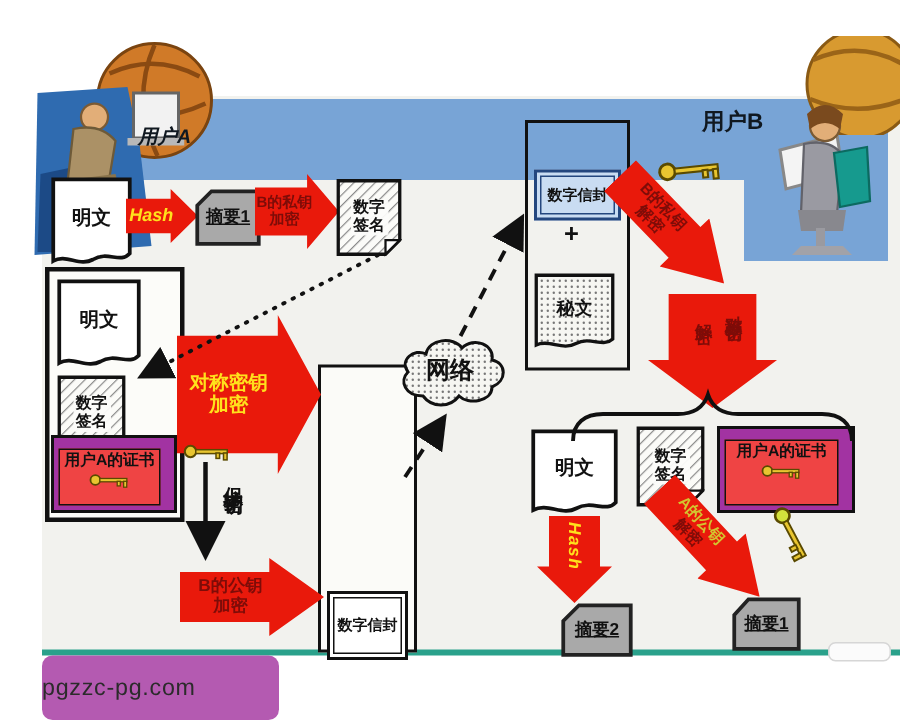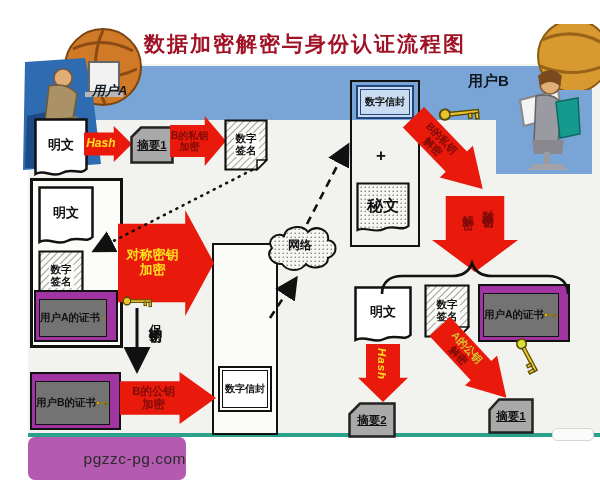--- a/index.html
+++ b/index.html
@@ -18,46 +18,46 @@
   .doc{display:flex;align-items:center;justify-content:center;}
   .doc svg{position:absolute;inset:0;width:100%;height:100%;}
   .doc-label{position:relative;z-index:1;font-weight:bold;color:#111;text-align:center;line-height:1.1;}
   .plate{background:rgba(252,252,250,.95);padding:0 2px;border-radius:2px;}
   
   .digest{display:flex;align-items:center;justify-content:center;}
   .digest svg{position:absolute;inset:0;width:100%;height:100%;}
   .digest .doc-label{font-size:11.5px;text-decoration:underline;}
   
   .cert{background:#a233a2;border:2px solid #111;}
-  .cert-face{position:absolute;left:3px;right:9px;top:7px;bottom:3px;background:#737373;border:1.5px solid #111;
-             display:flex;flex-direction:row;align-items:center;justify-content:center;gap:0px;}
+  .cert-face{position:absolute;left:3px;right:9px;top:7px;bottom:3px;background:#ef4444;border:1.5px solid #111;
+             display:flex;flex-direction:column;align-items:center;justify-content:flex-start;gap:0px;}
   .cert-label{font-size:10.5px;font-weight:bold;color:#111;white-space:nowrap;}
   
-  .env{border:2px solid #111;background:#fff;display:flex;align-items:center;justify-content:center;}
+  .env{border:2px solid #111;background:#fff;display:flex;align-items:center;justify-content:center;margin-top:28px;}
   .env-inner{position:absolute;inset:2px;border:1px solid #111;}
   .env-label{position:relative;z-index:1;font-size:10px;font-weight:bold;color:#111;white-space:nowrap;}
   .env-blue{border-color:#24467e;background:#c9dcf2;}
   .env-blue .env-inner{border-color:#24467e;}
   
   .arrow-right{background:#e9190b;clip-path:polygon(0 18%,62% 18%,62% 0,100% 50%,62% 100%,62% 82%,0 82%);
                display:flex;flex-direction:column;align-items:center;justify-content:center;}
   .arrow-right-big{background:#e9190b;clip-path:polygon(0 13%,70% 13%,70% 0,100% 50%,70% 100%,70% 87%,0 87%);
                display:flex;flex-direction:column;align-items:center;justify-content:center;}
   .arrow-down{background:#e9190b;clip-path:polygon(16% 0,84% 0,84% 58%,100% 58%,50% 100%,0 58%,16% 58%);
               display:flex;align-items:flex-start;justify-content:center;}
   .ar-text{position:relative;font-weight:bold;text-align:center;line-height:1.15;}
   .yellow{color:#ffe11c;}
   .maroon{color:#7e0c08;}
   .pad-r{padding-right:30%;}
   .vtext{writing-mode:vertical-rl;text-orientation:mixed;font-weight:bold;letter-spacing:2px;}
   
   #teal-line{left:28px;top:433px;width:572px;height:4px;background:#2aa18b;}
   #white-tab{left:552px;top:428px;width:40px;height:11px;background:#fbfbfb;border:1px solid #d6d6d6;border-radius:5px;}
   #watermark{left:28px;top:437px;width:158px;height:43px;background:#b45ab1;border-radius:7px;
-             display:flex;align-items:center;justify-content:flex-end;}
+             display:flex;align-items:center;justify-content:flex-start;}
   #watermark span{font-size:15.5px;color:#2b2b2b;letter-spacing:.5px;}
   .pkg{border:3px solid #111;}
   #overlay{left:0;top:0;width:600px;height:480px;pointer-events:none;z-index:30;}
   .plus{font-size:17px;font-weight:bold;color:#111;z-index:2;}
 </style>
 </head>
 <body>
 
 <div id="stage">
 
@@ -111,21 +111,20 @@
     <path d="M44,58 Q62,54 70,66 L66,104 L42,104 Z" fill="#9a9aa2" stroke="#62626a" stroke-width="1.5"></path>
     <path d="M64,64 L86,60 L88,96 L68,100 Z" fill="#169a8e" stroke="#0c6a60" stroke-width="1.5"></path>
     <path d="M40,102 L72,102 L70,116 L42,116 Z" fill="#88888e"></path>
     <rect x="52" y="114" width="6" height="14" fill="#9a9aa0"></rect>
     <path d="M36,132 L76,132 L70,126 L42,126 Z" fill="#a2a2a8"></path>
   </svg>
 
   <div class="abs user-label" style="left:92px;top:82px;font-size:13px;z-index:3">用户A</div>
   <div class="abs user-label" style="left:468px;top:72px;font-size:15px;z-index:3;font-style:normal;font-weight:bold">用户B</div>
 
-  <div class="abs" id="title">数据加密解密与身份认证流程图</div>
 
   <div class="abs doc" style="left:34px;top:118px;width:54px;height:62px;z-index:4">
     <svg viewBox="0 0 54 62">
         <path d="M1.5,1.5 H52.5 V51 C46,58 38,49 28,55 C19,60 10,51 1.5,56 Z" fill="#fff" stroke="#111" stroke-width="2.5"></path>
       </svg>
     <div class="doc-label" style="font-size:13px;padding-bottom:8px">明文</div>
   </div>
 
   <div class="abs arrow-right" style="left:84px;top:126px;width:48px;height:36px;z-index:4">
     <div class="ar-text yellow pad-r" style="font-size:12px;font-style:italic">Hash</div>
@@ -196,65 +195,54 @@
   </div>
   <svg class="abs" style="left:122px;top:294px;width:32px;height:14px;z-index:6" viewBox="0 0 32 14">
     <circle cx="5" cy="7" r="3.8" fill="#e8c530" stroke="#5a4a00" stroke-width="1.4"></circle>
     <rect x="8.5" y="5.8" width="21" height="2.6" fill="#e8c530" stroke="#5a4a00" stroke-width="1"></rect>
     <rect x="22" y="8" width="2.4" height="3.6" fill="#e8c530" stroke="#5a4a00" stroke-width="1"></rect>
     <rect x="27" y="8" width="2.4" height="4.6" fill="#e8c530" stroke="#5a4a00" stroke-width="1"></rect>
   </svg>
 
   <div class="abs vtext" style="left:146px;top:314px;font-size:13px;color:#111;z-index:5">保护密钥</div>
 
-  <div class="abs cert" style="left:30px;top:372px;width:87px;height:54px;z-index:4">
-    <div class="cert-face">
-      <div class="cert-label">用户B的证书</div>
-      <svg width="30" height="12" viewBox="0 0 32 14">
-        <circle cx="5" cy="7" r="3.8" fill="#e8c530" stroke="#5a4a00" stroke-width="1.4"></circle>
-        <rect x="8.5" y="5.8" width="21" height="2.6" fill="#e8c530" stroke="#5a4a00" stroke-width="1"></rect>
-        <rect x="22" y="8" width="2.4" height="3.6" fill="#e8c530" stroke="#5a4a00" stroke-width="1"></rect>
-        <rect x="27" y="8" width="2.4" height="4.6" fill="#e8c530" stroke="#5a4a00" stroke-width="1"></rect>
-      </svg>
-    </div>
-  </div>
 
   <div class="abs arrow-right" style="left:120px;top:372px;width:96px;height:52px;z-index:5">
     <div class="ar-text maroon pad-r" style="font-size:11.5px">
       <div>B的公钥</div>
       <div>加密</div>
     </div>
   </div>
 
   <div class="abs" style="left:212px;top:243px;width:62px;height:188px;border:2.5px solid #111;background:#fbfbf8;z-index:4"></div>
 
   <div class="abs plus" style="left:236px;top:314px">+</div>
   <div class="abs env" style="left:218px;top:366px;width:50px;height:42px;z-index:5">
     <div class="env-inner"></div>
     <div class="env-label">数字信封</div>
   </div>
 
   <div class="abs" style="left:262px;top:220px;width:76px;height:56px;z-index:6">
     <svg viewBox="0 0 76 56" style="position:absolute;inset:0">
       <path d="M20,44 C8,44 4,34 10,28 C4,20 14,12 22,16 C24,6 40,4 46,12 C54,4 68,10 66,20 C76,22 76,34 66,38 C66,48 50,50 44,44 C38,52 26,52 20,44 Z" fill="url(#pat-dots)" stroke="#111" stroke-width="2"></path>
     </svg>
-    <div class="abs" style="left:0;top:17px;width:76px;text-align:center;font-size:12px;font-weight:bold;color:#111">网络</div>
+    <div class="abs" style="left:0;top:17px;width:76px;text-align:center;font-size:16px;font-weight:bold;color:#111">网络</div>
   </div>
 
   <div class="abs" style="left:350px;top:80px;width:66px;height:163px;border:2.5px solid #111;z-index:4"></div>
   <div class="abs env env-blue" style="left:356px;top:85px;width:54px;height:30px;z-index:5">
     <div class="env-inner"></div>
     <div class="env-label">数字信封</div>
   </div>
   <div class="abs plus" style="left:376px;top:146px;z-index:5">+</div>
   <div class="abs doc" style="left:356px;top:182px;width:54px;height:54px;z-index:5">
     <svg viewBox="0 0 54 54">
         <path d="M1.5,1.5 H52.5 V44 C46,50 38,42 28,47 C19,52 10,44 1.5,48 Z" fill="url(#pat-dots)" stroke="#111" stroke-width="2.2"></path>
       </svg>
-    <div class="doc-label" style="font-size:16px;padding-bottom:6px">秘文</div>
+    <div class="doc-label" style="font-size:12px;padding-bottom:6px">秘文</div>
   </div>
 
   <svg class="abs" style="left:438px;top:102px;width:44px;height:22px;z-index:6;transform:rotate(-6deg)" viewBox="0 0 32 14">
     <circle cx="5" cy="7" r="3.8" fill="#e8c530" stroke="#5a4a00" stroke-width="1.4"></circle>
     <rect x="8.5" y="5.8" width="21" height="2.6" fill="#e8c530" stroke="#5a4a00" stroke-width="1"></rect>
     <rect x="22" y="8" width="2.4" height="3.6" fill="#e8c530" stroke="#5a4a00" stroke-width="1"></rect>
     <rect x="27" y="8" width="2.4" height="4.6" fill="#e8c530" stroke="#5a4a00" stroke-width="1"></rect>
   </svg>
   <div class="abs arrow-right" style="left:398px;top:130px;width:100px;height:46px;z-index:6;transform:rotate(46deg)">
     <div class="ar-text maroon pad-r" style="font-size:10.5px">
@@ -308,21 +296,21 @@
     <span class="vtext yellow" style="position:absolute;left:18px;top:4px;font-size:11.5px;font-style:italic;letter-spacing:1px">Hash</span>
   </div>
 
   <div class="abs arrow-right" style="left:424px;top:340px;width:98px;height:44px;z-index:6;transform:rotate(47deg)">
     <div class="ar-text pad-r" style="font-size:10.5px">
       <div style="color:#d3c52f">A的公钥</div>
       <div class="maroon">解密</div>
     </div>
   </div>
 
-  <div class="abs digest" style="left:348px;top:398px;width:48px;height:44px;z-index:7">
+  <div class="abs digest" style="left:374px;top:398px;width:48px;height:44px;z-index:7">
     <svg viewBox="0 0 48 36">
         <polygon points="12,1.5 46.5,1.5 46.5,34.5 1.5,34.5 1.5,12" fill="#a9a9a9" stroke="#222" stroke-width="2.5"></polygon>
       </svg>
     <div class="doc-label" style="font-size:11.5px">摘要2</div>
   </div>
 
 
   <div class="abs digest" style="left:488px;top:398px;width:46px;height:36px;z-index:7">
     <svg viewBox="0 0 46 36">
         <polygon points="11,1.5 44.5,1.5 44.5,34.5 1.5,34.5 1.5,12" fill="#a9a9a9" stroke="#222" stroke-width="2.5"></polygon>

